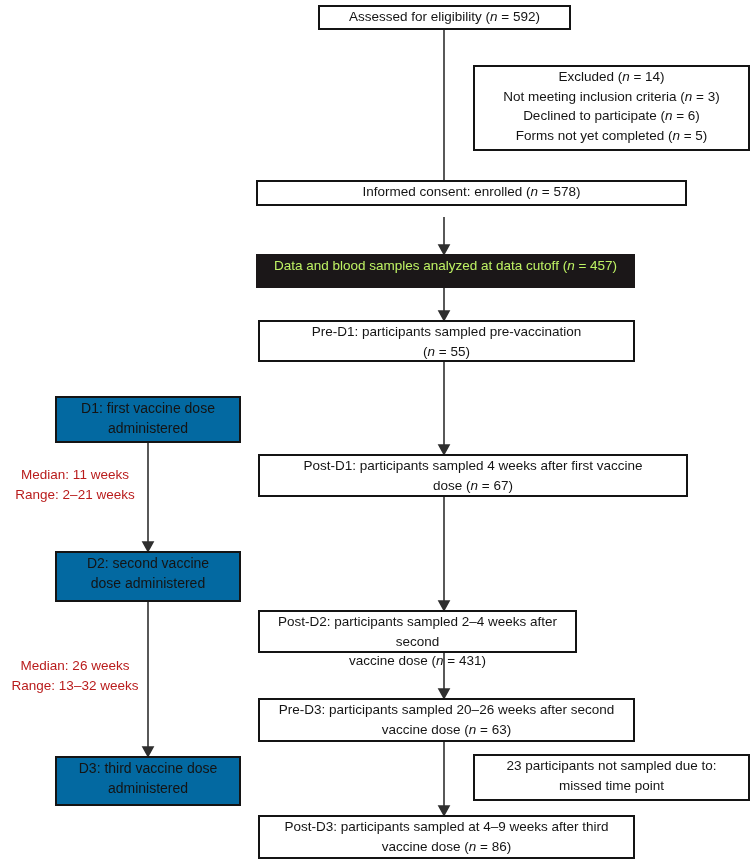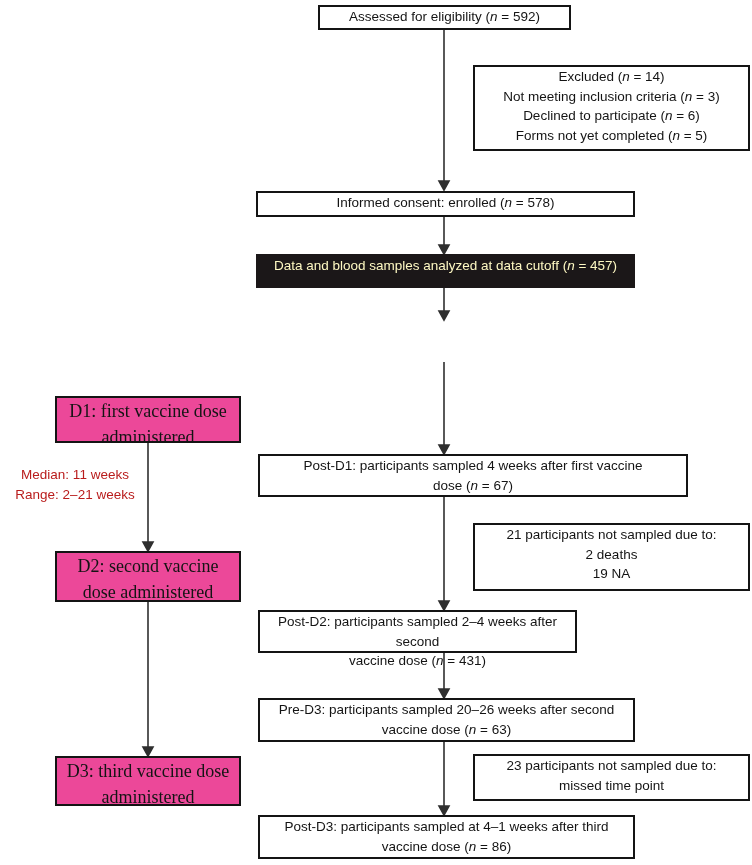--- a/index.html
+++ b/index.html
@@ -19,22 +19,22 @@
     display:flex;
     flex-direction:column;
     justify-content:flex-start;
     align-items:center;
     text-align:center;
     font-size:13.5px;
     line-height:1.45;
     color:#141414;
     z-index:2;
   }
-  .box.dark{background:#1b1718;border-color:#1b1718;color:#fef9c3;}
-  .box.dose{background:#ec4899;border-color:#141414;border-width:2.5px;font-size:18px;font-family:Liberation Serif, serif;}
+  .box.dark{background:#1b1718;border-color:#1b1718;color:#bef264;}
+  .box.dose{background:#0369a1;border-color:#141414;border-width:2.5px;font-size:14px;}
   .note{
     position:absolute;
     text-align:center;
     font-size:13.5px;
     line-height:1.5;
     color:#b91c1c;
     z-index:2;
   }
   .line{width:100%;}
   svg.connectors{position:absolute;left:0;top:0;z-index:1;pointer-events:none;}
@@ -74,74 +74,77 @@
     <div class="line nit">Assessed for eligibility (<i>n</i> = 592)</div>
   </div>
 
   <div class="box" style="left:473px;top:65px;width:277px;height:86px">
     <div class="line nit">Excluded (<i>n</i> = 14)</div>
     <div class="line nit">Not meeting inclusion criteria (<i>n</i> = 3)</div>
     <div class="line nit">Declined to participate (<i>n</i> = 6)</div>
     <div class="line nit">Forms not yet completed (<i>n</i> = 5)</div>
   </div>
 
-  <div class="box" style="left:256px;top:191px;width:379px;height:26px">
+  <div class="box" style="left:256px;top:180px;width:431px;height:26px">
     <div class="line nit">Informed consent: enrolled (<i>n</i> = 578)</div>
   </div>
 
   <div class="box dark" style="left:256px;top:254px;width:379px;height:34px">
     <div class="line nit">Data and blood samples analyzed at data cutoff (<i>n</i> = 457)</div>
   </div>
 
+  <div class="box" style="left:258px;top:320px;width:377px;height:42px">
+    <div class="line nit">Pre-D1: participants sampled pre-vaccination</div>
+    <div class="line nit">(<i>n</i> = 55)</div>
+  </div>
 
   <div class="box" style="left:258px;top:454px;width:430px;height:43px">
     <div class="line nit">Post-D1: participants sampled 4 weeks after first vaccine</div>
     <div class="line nit">dose (<i>n</i> = 67)</div>
   </div>
 
-  <div class="box" style="left:473px;top:523px;width:277px;height:68px">
-    <div class="line nit">21 participants not sampled due to:</div>
-    <div class="line nit">2 deaths</div>
-    <div class="line nit">19 NA</div>
-  </div>
 
   <div class="box" style="left:258px;top:610px;width:319px;height:43px">
     <div class="line nit">Post-D2: participants sampled 2–4 weeks after second</div>
     <div class="line nit">vaccine dose (<i>n</i> = 431)</div>
   </div>
 
   <div class="box" style="left:258px;top:698px;width:377px;height:44px">
     <div class="line nit">Pre-D3: participants sampled 20–26 weeks after second</div>
     <div class="line nit">vaccine dose (<i>n</i> = 63)</div>
   </div>
 
   <div class="box" style="left:473px;top:754px;width:277px;height:47px">
     <div class="line nit">23 participants not sampled due to:</div>
     <div class="line nit">missed time point</div>
   </div>
 
   <div class="box" style="left:258px;top:815px;width:377px;height:44px">
-    <div class="line nit">Post-D3: participants sampled at 4–1 weeks after third</div>
+    <div class="line nit">Post-D3: participants sampled at 4–9 weeks after third</div>
     <div class="line nit">vaccine dose (<i>n</i> = 86)</div>
   </div>
 
   <div class="box dose" style="left:55px;top:396px;width:186px;height:47px">
     <div class="line nit">D1: first vaccine dose</div>
     <div class="line nit">administered</div>
   </div>
 
   <div class="note" style="left:0px;top:465px;width:150px">
     <div class="line nit">Median: 11 weeks</div>
     <div class="line nit">Range: 2–21 weeks</div>
   </div>
 
   <div class="box dose" style="left:55px;top:551px;width:186px;height:51px">
     <div class="line nit">D2: second vaccine</div>
     <div class="line nit">dose administered</div>
   </div>
 
+  <div class="note" style="left:0px;top:656px;width:150px">
+    <div class="line nit">Median: 26 weeks</div>
+    <div class="line nit">Range: 13–32 weeks</div>
+  </div>
 
   <div class="box dose" style="left:55px;top:756px;width:186px;height:50px">
     <div class="line nit">D3: third vaccine dose</div>
     <div class="line nit">administered</div>
   </div>
 
 </div>
 
 </body></html>

